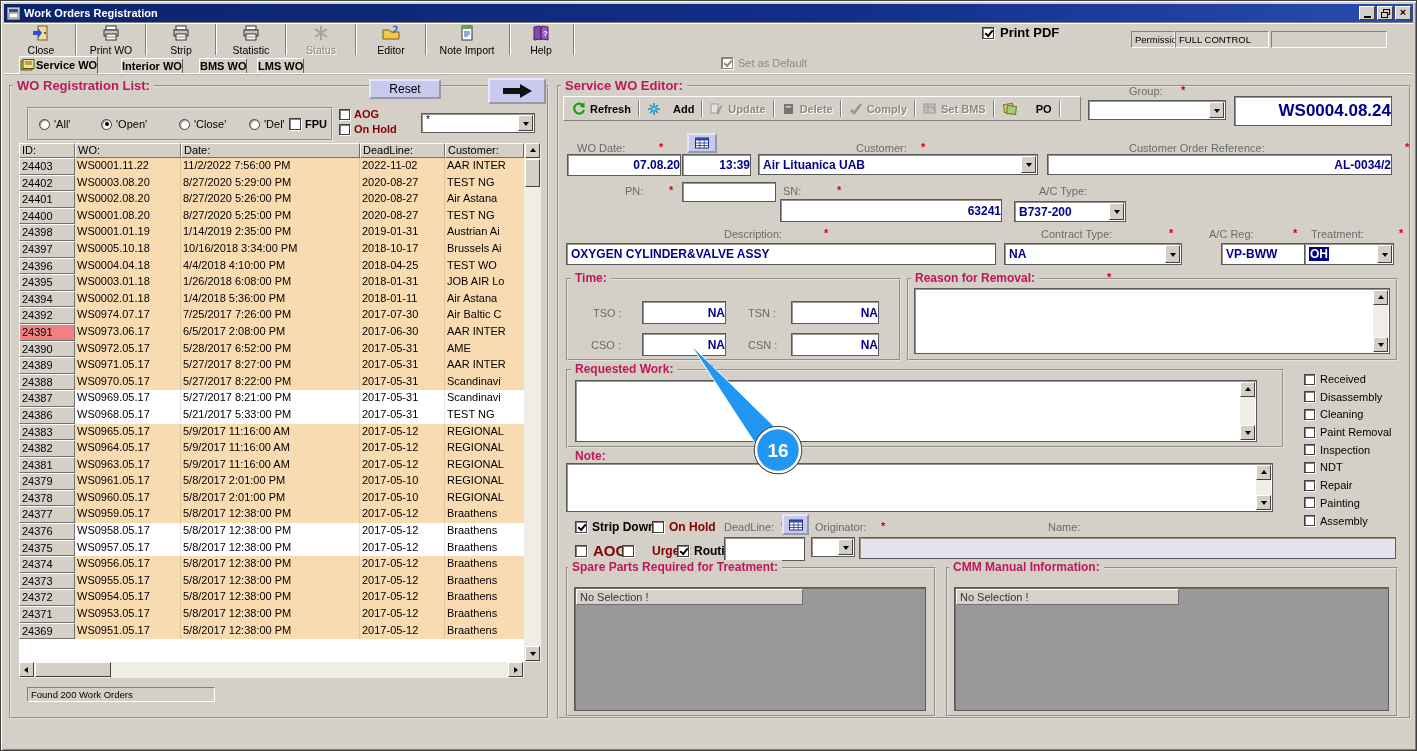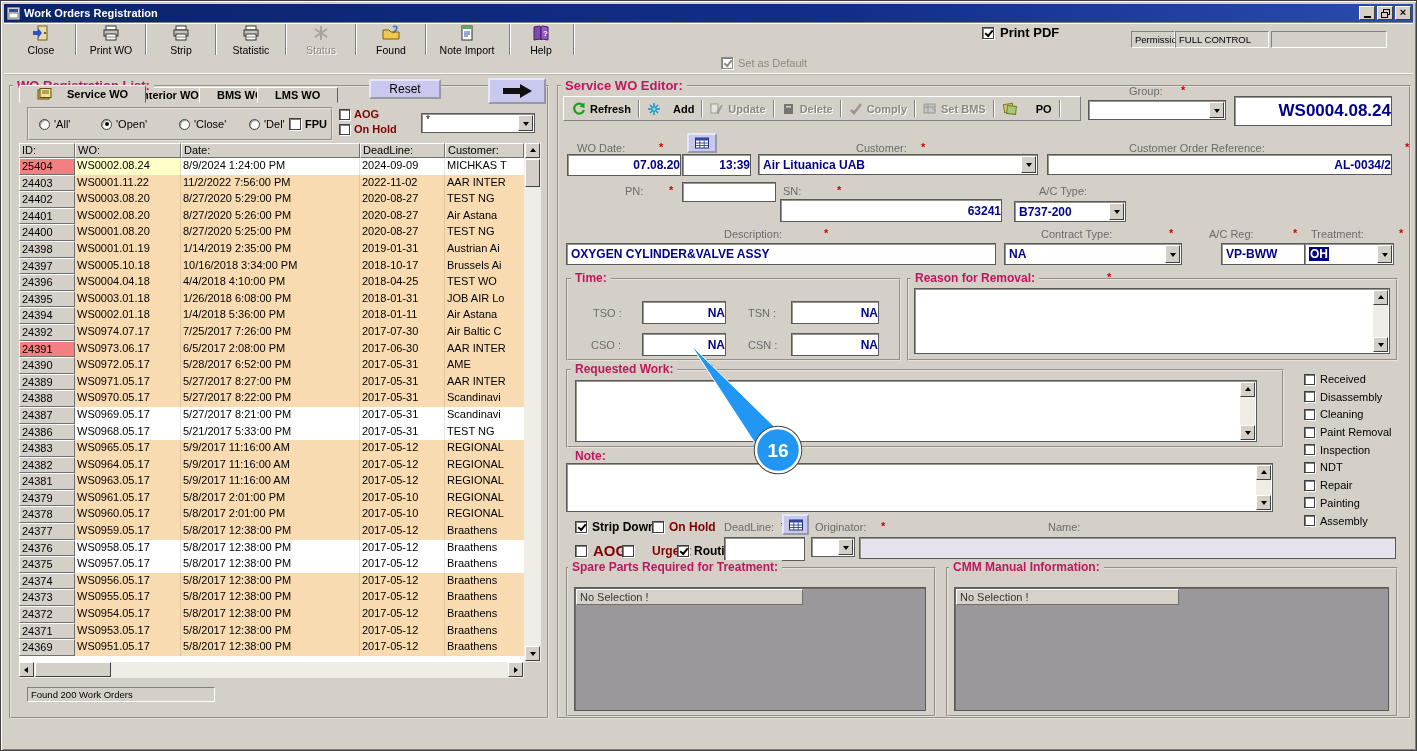--- a/index.html
+++ b/index.html
@@ -28,21 +28,21 @@
       border:1px solid #404040;box-shadow:inset 1px 1px 0 #808080, 1px 1px 0 #fff;flex:none;}
   .ck.checked::after{content:"";position:absolute;left:2px;top:2px;width:6px;height:3px;
       border-left:2px solid #000;border-bottom:2px solid #000;transform:rotate(-50deg);}
   .ck.gray{border-color:#8d897f;}
   .ck.gray.checked::after{border-color:#8d897f;}
   .sunkbox{background:#D4D0C8;border:1px solid;border-color:#808080 #fff #fff #808080;font-size:10px;
            display:flex;align-items:center;padding:0 3px;color:#000;}
   
   .tab{position:absolute;top:57px;height:16px;background:#D4D0C8;border:1px solid;
        border-color:#fff #606060 #D4D0C8 #fff;border-radius:2px 2px 0 0;display:flex;align-items:center;
-       gap:14px;padding:0 17px;font-size:11px;font-weight:bold;margin-top:29px;}
+       gap:0;padding:0 0;font-size:11px;font-weight:bold;}
   .tab.active{top:55px;height:18px;z-index:3;}
   .tabline{position:absolute;left:3px;right:3px;top:72px;height:2px;border-top:1px solid #fff;border-bottom:1px solid #b8b4ac;z-index:1;}
   
   .gb{position:absolute;border:2px groove #E6E2DA;}
   .gb-title{position:absolute;background:#D4D0C8;padding:0 4px;color:#be185d;font-weight:bold;font-size:13px;z-index:2;white-space:nowrap;}
   .gb-title.small{font-size:12px;}
   .req{color:#CC0000;font-weight:bold;font-size:11px;}
   .flabel{position:absolute;font-size:11px;color:#6b6b6b;white-space:nowrap;}
   
   .btn3d{position:absolute;background:#C9C9EF;border:2px outset #E6E6FA;display:flex;align-items:center;
@@ -196,21 +196,21 @@
     <span>Status</span>
   </div>
   <div class="tsep" style="left:354px"></div>
   <div class="tbtn" style="left:358px">
     <span>
         <svg viewBox="0 0 20 16" width="20" height="16">
           <path d="M2 5 L8 5 L10 7 L18 7 L18 14 L2 14 Z" fill="#F0C850" stroke="#806000"></path>
           <path d="M12 2 C15 0 17 2 15 5 L12 8" fill="none" stroke="#3868C8" stroke-width="1.5"></path>
         </svg>
       </span>
-    <span>Found</span>
+    <span>Editor</span>
   </div>
   <div class="tsep" style="left:424px"></div>
   <div class="tbtn" style="left:428px;width:76px">
     <span>
         <svg viewBox="0 0 16 16" width="16" height="16">
           <rect x="3" y="1" width="10" height="14" fill="#fff" stroke="#333"></rect>
           <rect x="3" y="1" width="10" height="3" fill="#60A860"></rect>
           <line x1="5" y1="7" x2="11" y2="7" stroke="#3050B0"></line>
           <line x1="5" y1="9" x2="11" y2="9" stroke="#3050B0"></line>
           <line x1="5" y1="11" x2="9" y2="11" stroke="#3050B0"></line>
@@ -321,27 +321,20 @@
   </div>
 
   <div class="th" style="left:18px;width:56px">ID:</div>
   <div class="th" style="left:74px;width:106px">WO:</div>
   <div class="th" style="left:180px;width:179px">Date:</div>
   <div class="th" style="left:359px;width:85px">DeadLine:</div>
   <div class="th" style="left:444px;width:79px">Customer:</div>
 
   <div class="tbody">
 
-  <div class="trow r-sel">
-        <div class="td id id-red">25404</div>
-        <div class="td wo">WS0002.08.24</div>
-        <div class="td date">8/9/2024 1:24:00 PM</div>
-        <div class="td dl">2024-09-09</div>
-        <div class="td cust">MICHKAS T</div>
-      </div>
       <div class="trow r-peach">
         <div class="td id">24403</div>
         <div class="td wo">WS0001.11.22</div>
         <div class="td date">11/2/2022 7:56:00 PM</div>
         <div class="td dl">2022-11-02</div>
         <div class="td cust">AAR INTER</div>
       </div>
       <div class="trow r-peach">
         <div class="td id">24402</div>
         <div class="td wo">WS0003.08.20</div>

